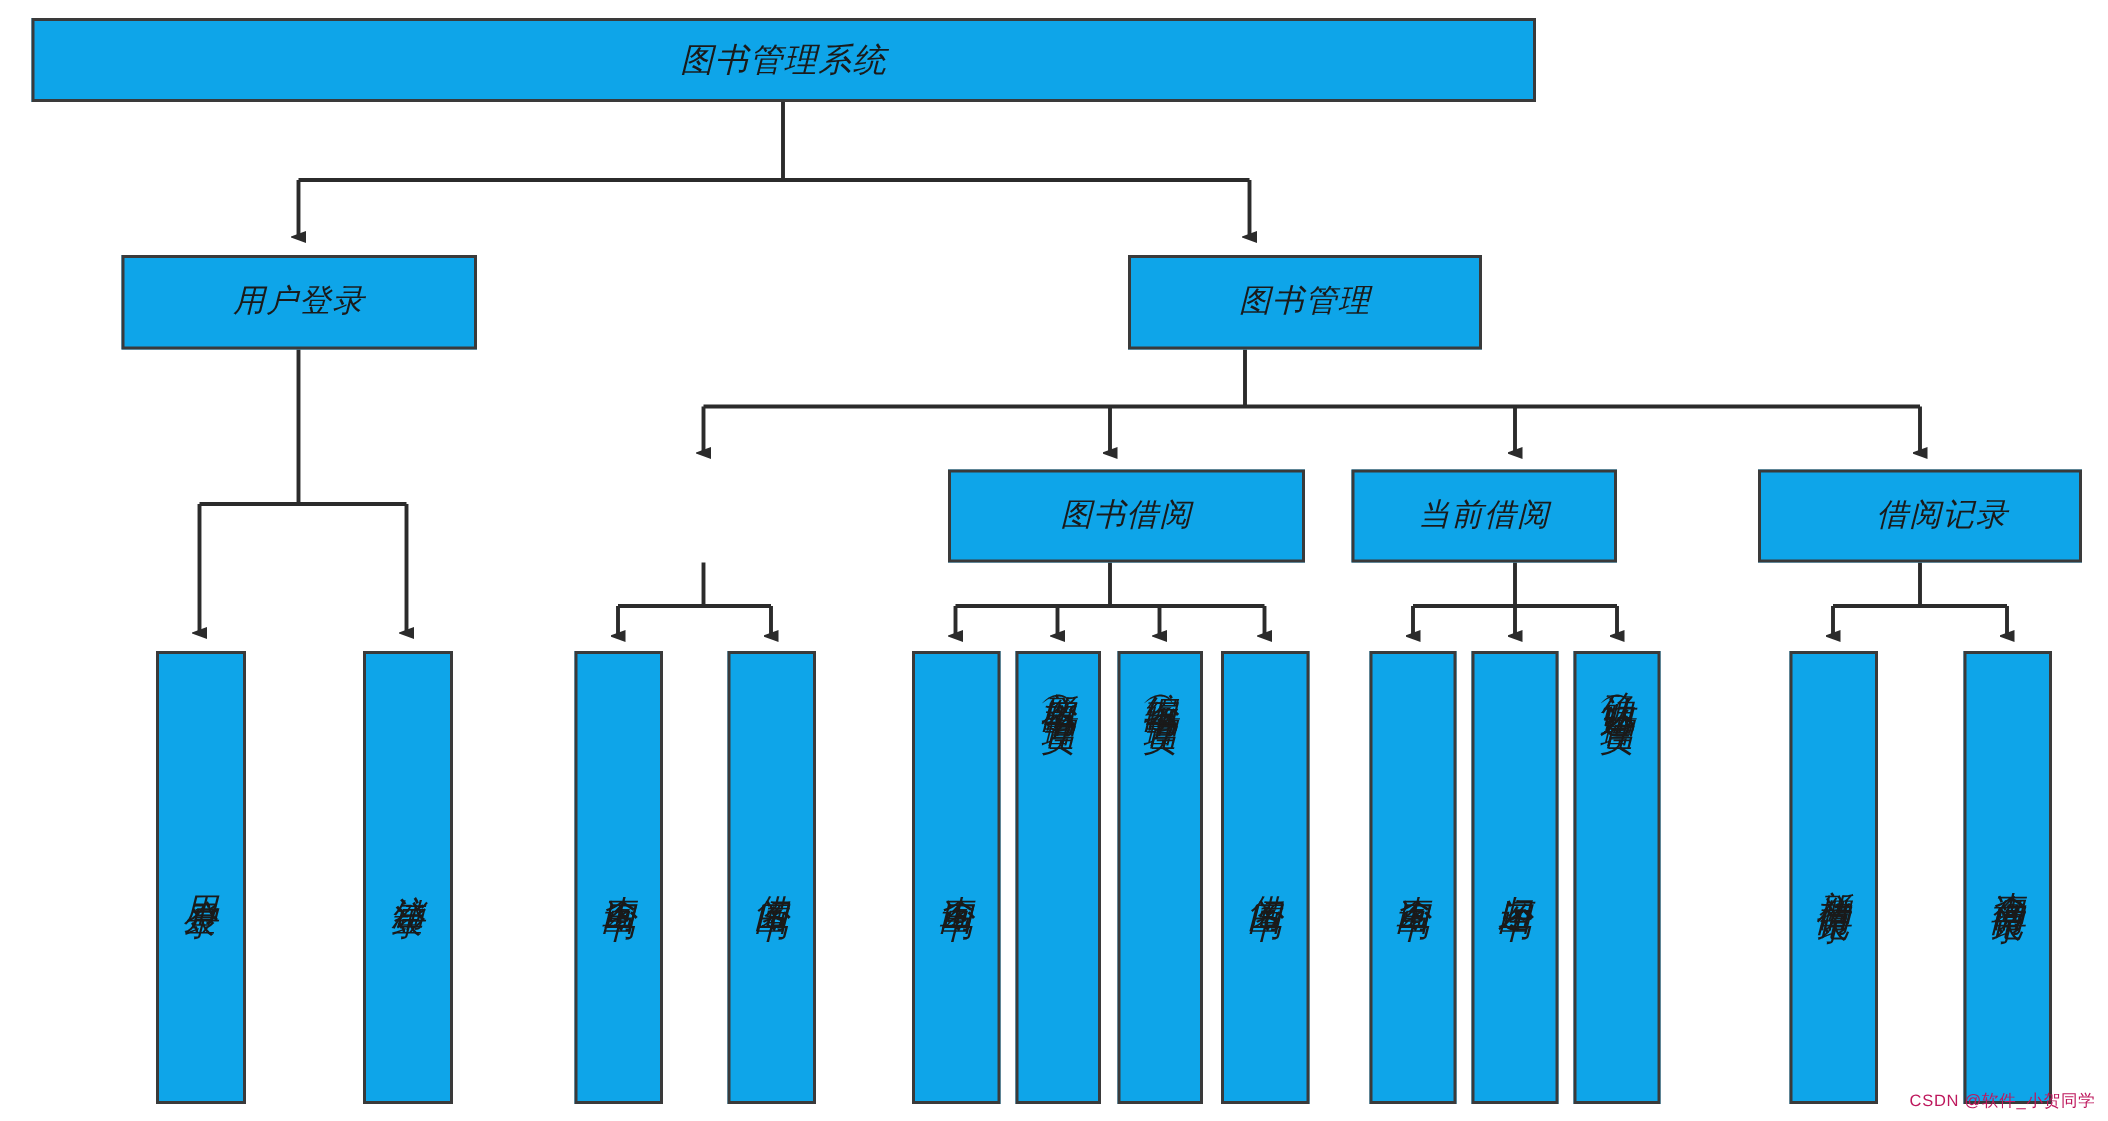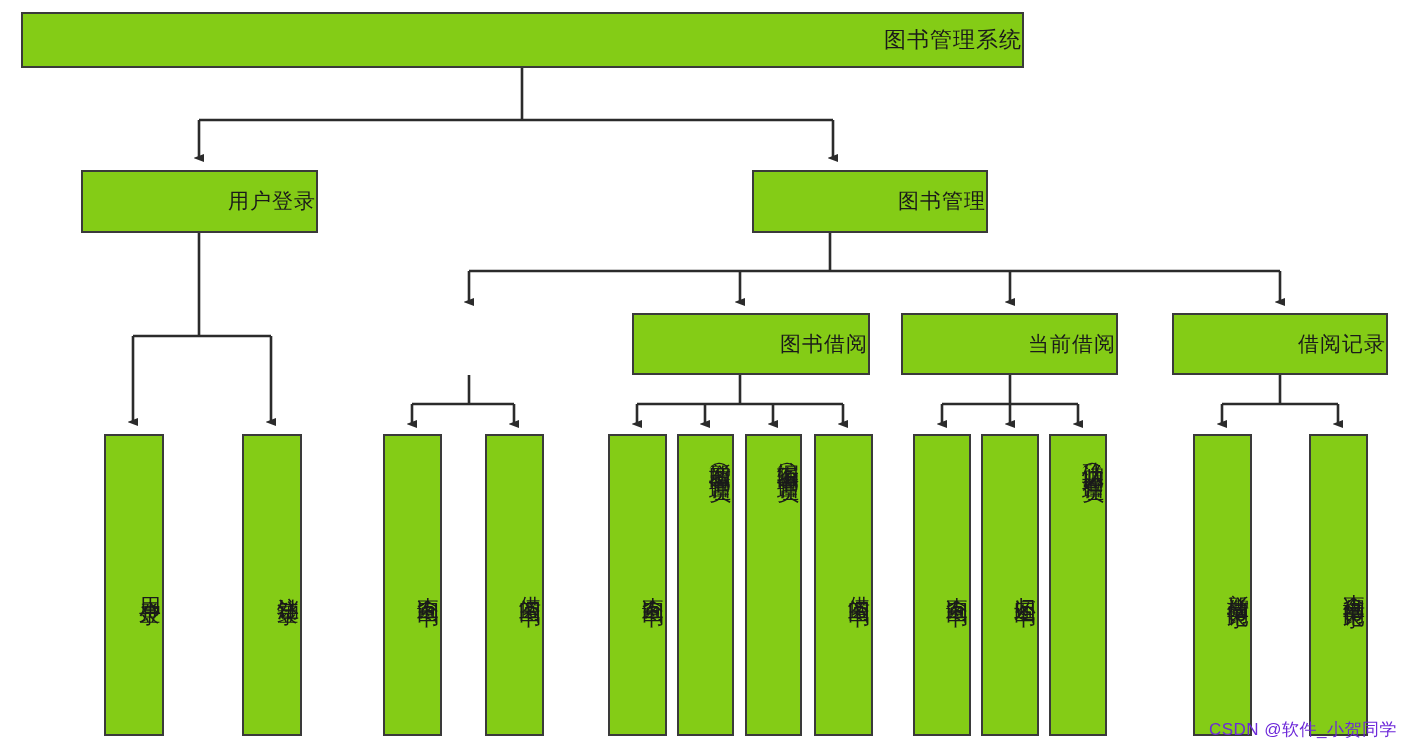--- a/index.html
+++ b/index.html
@@ -21,26 +21,27 @@
     position: absolute;
     left: 0;
     top: 0;
     width: 1405px;
     height: 747px;
     pointer-events: none;
   }
   .node {
     position: absolute;
     box-sizing: border-box;
-    background: #84cc16;
+    background: #0ea5e9;
     border: 2.5px solid #3a3a3a;
     display: flex;
     align-items: center;
-    justify-content: flex-end;
+    justify-content: center;
     color: #1a1a1a;
+    font-style: italic;
   }
   .node .label {
     display: block;
     text-align: center;
     line-height: 1.18;
     white-space: nowrap;
   }
   .node.horizontal .label {
     font-size: 21px;
     letter-spacing: 1px;
@@ -63,22 +64,22 @@
     max-height: 100%;
   }
   .node.vertical.mid {
     align-items: center;
     padding-top: 0;
   }
   #watermark {
     position: absolute;
     right: 8px;
     bottom: 6px;
-    font-size: 17px;
-    color: #6d28d9;
+    font-size: 11px;
+    color: #be185d;
     letter-spacing: 0.5px;
     white-space: nowrap;
   }
 </style>
 </head>
 <body>
 
 <div id="canvas">
 
   <svg id="edges" viewBox="0 0 1405 747" xmlns="http://www.w3.org/2000/svg">
@@ -138,21 +139,21 @@
   <div class="node horizontal" style="left:81px; top:170px; width:237px; height:63px;">
     <span class="label">用户登录</span>
   </div>
   <div class="node horizontal" style="left:752px; top:170px; width:236px; height:63px;">
     <span class="label">图书管理</span>
   </div>
 
   <div class="node horizontal" style="left:632px; top:313px; width:238px; height:62px;">
     <span class="label">图书借阅</span>
   </div>
-  <div class="node horizontal" style="left:901px; top:313px; width:217px; height:62px;">
+  <div class="node horizontal" style="left:901px; top:313px; width:177px; height:62px;">
     <span class="label">当前借阅</span>
   </div>
   <div class="node horizontal" style="left:1172px; top:313px; width:216px; height:62px;padding-left:30px;">
     <span class="label">借阅记录</span>
   </div>
 
   <div class="node vertical mid" style="left:104px; top:434px; width:60px; height:302px;">
     <span class="label">用户登录</span>
   </div>
   <div class="node vertical mid" style="left:242px; top:434px; width:60px; height:302px;">

